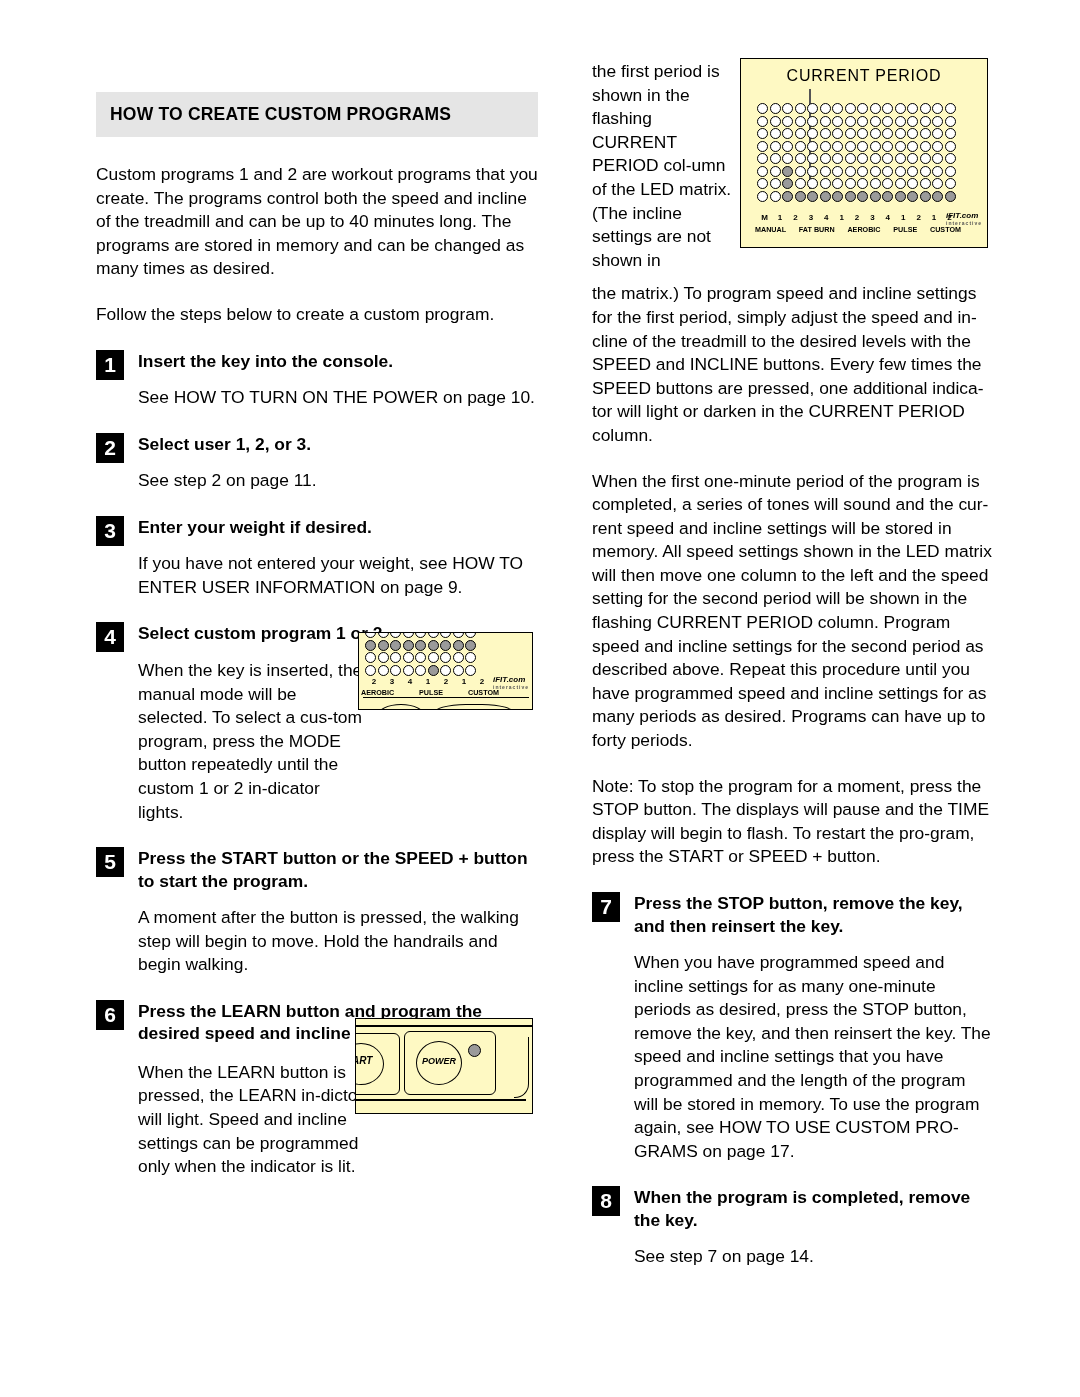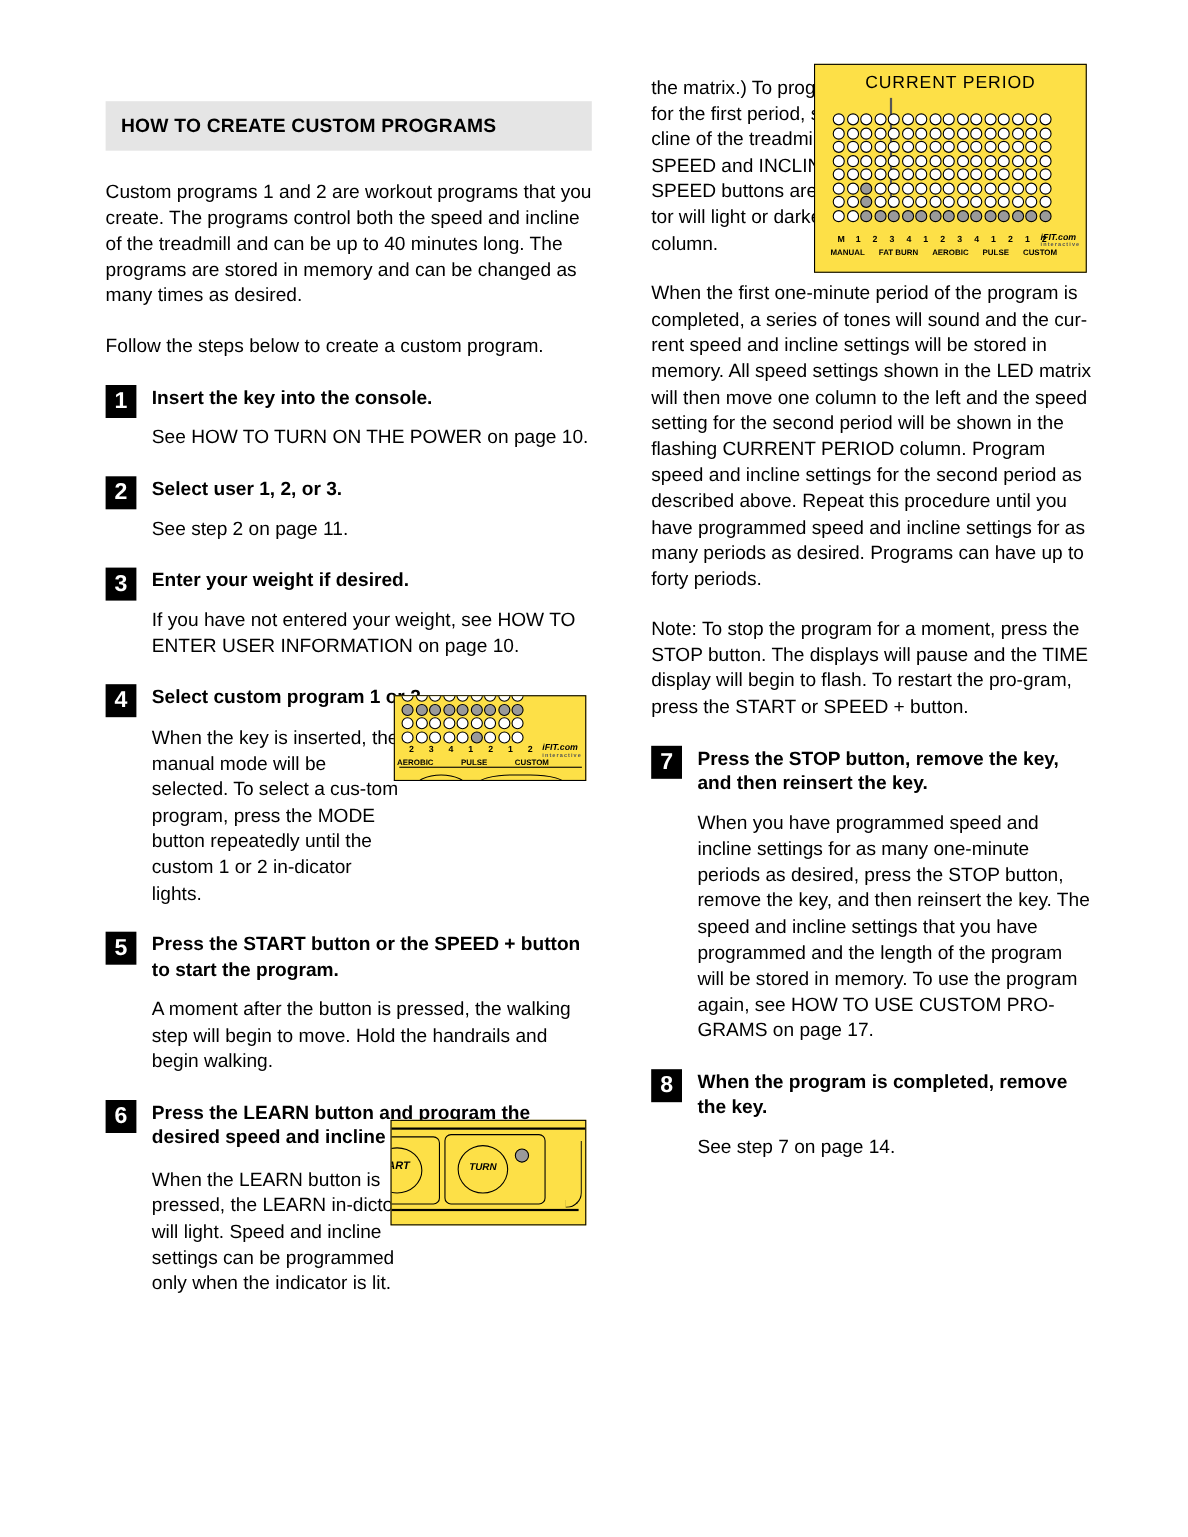--- a/index.html
+++ b/index.html
@@ -50,21 +50,21 @@
   .step-body{padding-left:42px;}
   .step-body p{
     font-size:17.4px;line-height:23.6px;margin:14px 0 22px 0;
   }
   .step-body p b{font-weight:normal;}
 
   
   .wrap-text{font-size:17.4px;line-height:23.6px;}
 
   
-  .fig{border:1.6px solid #000;background:#fde047;box-sizing:border-box;}
+  .fig{border:1.6px solid #000;background:#fef9c3;box-sizing:border-box;}
 
   
   .fig-console4{
     position:absolute;left:358px;top:632px;width:175px;height:78px;
     overflow:hidden;
   }
   
   .fig-learn{
     position:absolute;left:355px;top:1018px;width:178px;height:96px;
     overflow:hidden;
@@ -113,21 +113,21 @@
     </div>
     <div class="step-body">
       <p>See step 2 on page 11.</p>
     </div>
 
     <div class="step">
       <div class="num">3</div>
       <div class="title">Enter your weight if desired.</div>
     </div>
     <div class="step-body">
-      <p>If you have not entered your weight, see HOW TO ENTER USER INFORMATION on page 10.</p>
+      <p>If you have not entered your weight, see HOW TO ENTER USER INFORMATION on page 9.</p>
     </div>
 
     <div class="step">
       <div class="num">4</div>
       <div class="title">Select custom program 1 or 2.</div>
     </div>
     <div class="step-body">
       <p class="wrap-text" style="width:230px;margin:14px 0 22px 0;">When the key is inserted, the manual mode will be selected. To select a cus-tom program, press the MODE button repeatedly until the custom 1 or 2 in-dicator lights.</p>
     </div>
 
@@ -143,20 +143,21 @@
       <div class="num">6</div>
       <div class="title">Press the LEARN button and program the desired speed and incline settings.</div>
     </div>
     <div class="step-body">
       <p class="wrap-text" style="width:228px;margin:16px 0 22px 0;"><span>When the LEARN button is pressed, the LEARN in-dictor will light. </span><b>Speed and incline settings can be programmed only when the indicator is lit.</b></p>
     </div>
 
   </div>
 
   <div class="col-right">
+    <p class="wrap-text" style="width:140px;margin:0 0 10px 0;">the first period is shown in the flashing CURRENT PERIOD col-umn of the LED matrix. (The incline settings are not shown in</p>
 
     <p class="body" style="margin-top:8px;">the matrix.) To program speed and incline settings for the first period, simply adjust the speed and in-cline of the treadmill to the desired levels with the SPEED and INCLINE buttons. Every few times the SPEED buttons are pressed, one additional indica-tor will light or darken in the CURRENT PERIOD column.</p>
 
     <p class="body">When the first one-minute period of the program is completed, a series of tones will sound and the cur-rent speed and incline settings will be stored in memory. All speed settings shown in the LED matrix will then move one column to the left and the speed setting for the second period will be shown in the flashing CURRENT PERIOD column. Program speed and incline settings for the second period as described above. Repeat this procedure until you have programmed speed and incline settings for as many periods as desired. Programs can have up to forty periods.</p>
 
     <p class="body">Note: To stop the program for a moment, press the STOP button. The displays will pause and the TIME display will begin to flash. To restart the pro-gram, press the START or SPEED + button.</p>
 
     <div class="step">
       <div class="num">7</div>
       <div class="title">Press the STOP button, remove the key, and then reinsert the key.</div>
@@ -422,21 +423,21 @@
     </div>
   </div>
 
   <div class="fig fig-learn">
     <div style="position:absolute;left:-30px;top:14px;width:72px;height:60px;border:1.6px solid #000;border-radius:6px;"></div>
     <div style="position:absolute;left:-18px;top:24px;width:44px;height:40px;border:1.6px solid #000;border-radius:50%;"></div>
     <div style="position:absolute;left:-4px;top:36px;font-size:10px;font-weight:bold;font-style:italic;">ART</div>
 
     <div style="position:absolute;left:48px;top:12px;width:90px;height:62px;border:1.6px solid #000;border-radius:6px;"></div>
     <div style="position:absolute;left:60px;top:22px;width:44px;height:42px;border:1.6px solid #000;border-radius:50%;"></div>
-    <div style="position:absolute;left:64px;top:37px;font-size:9px;font-weight:bold;font-style:italic;width:38px;text-align:center;">TURN</div>
+    <div style="position:absolute;left:64px;top:37px;font-size:9px;font-weight:bold;font-style:italic;width:38px;text-align:center;">POWER</div>
     <div style="position:absolute;left:112px;top:25px;width:11px;height:11px;border:1.3px solid #000;border-radius:50%;background:#9a9a9a;"></div>
 
     <div style="position:absolute;left:-20px;top:6px;width:200px;height:2px;background:#000;"></div>
     <div style="position:absolute;left:-20px;top:80px;width:190px;height:2px;background:#000;"></div>
     <div style="position:absolute;left:158px;top:18px;width:14px;height:60px;border-right:1.6px solid #000;border-bottom:1.6px solid #000;border-bottom-right-radius:14px;"></div>
   </div>
 
 </div>
 
 </body></html>

